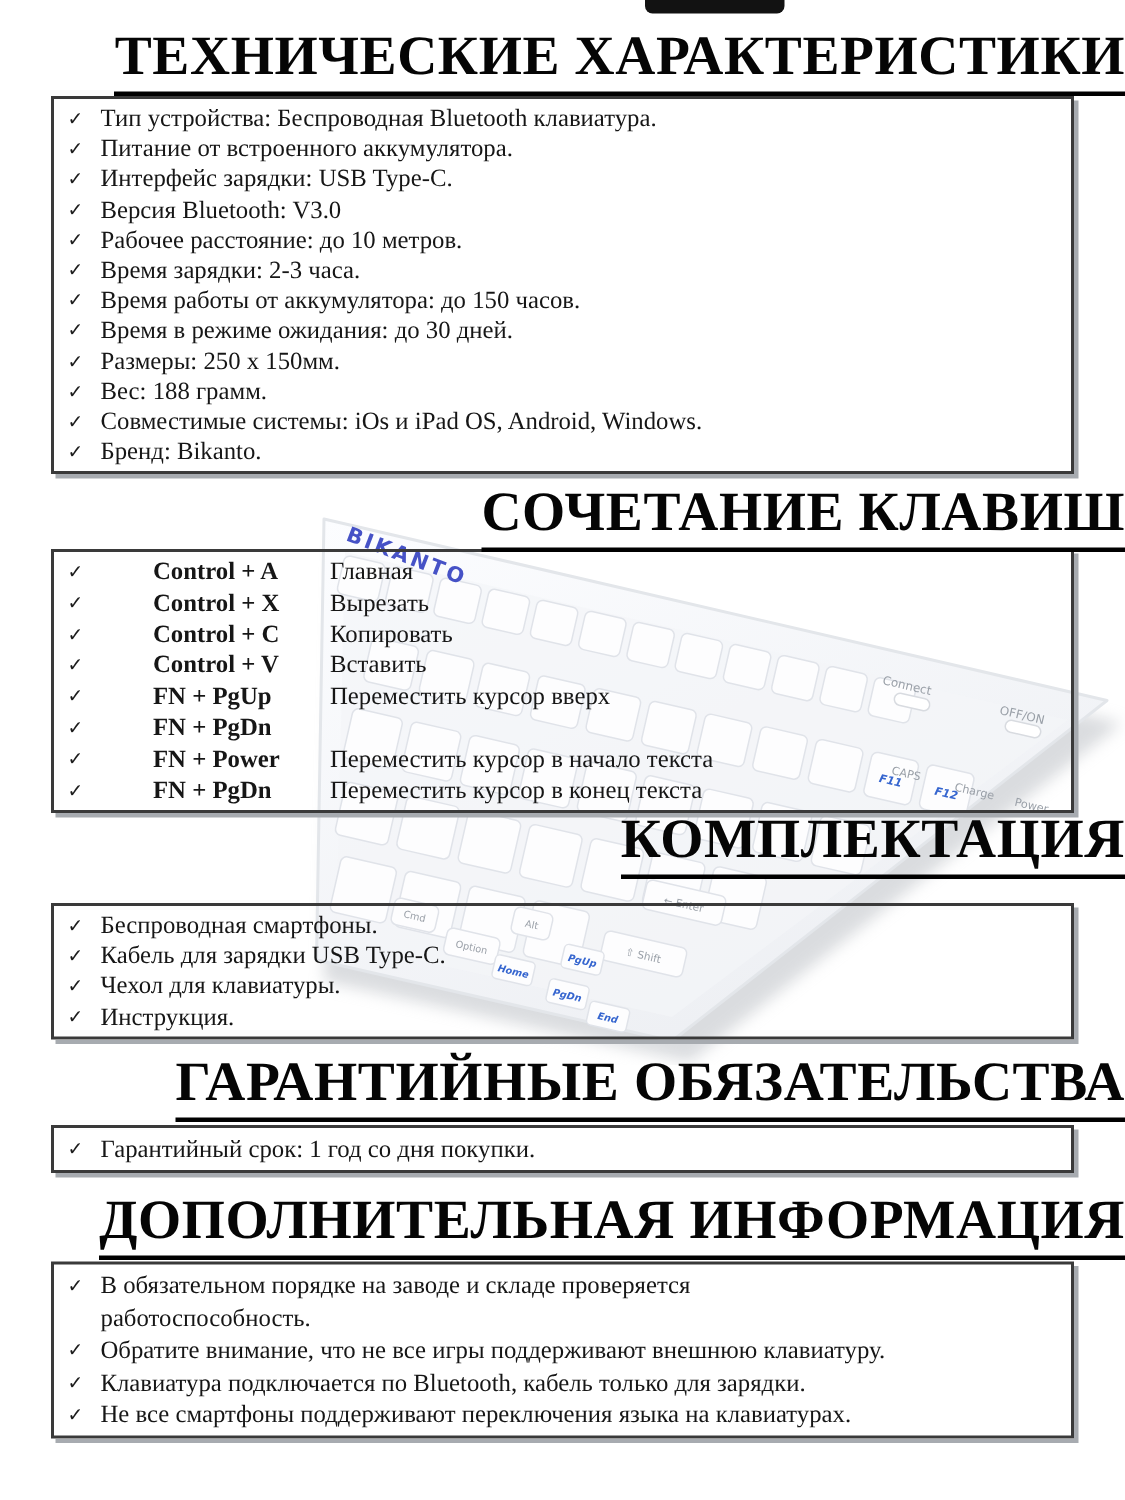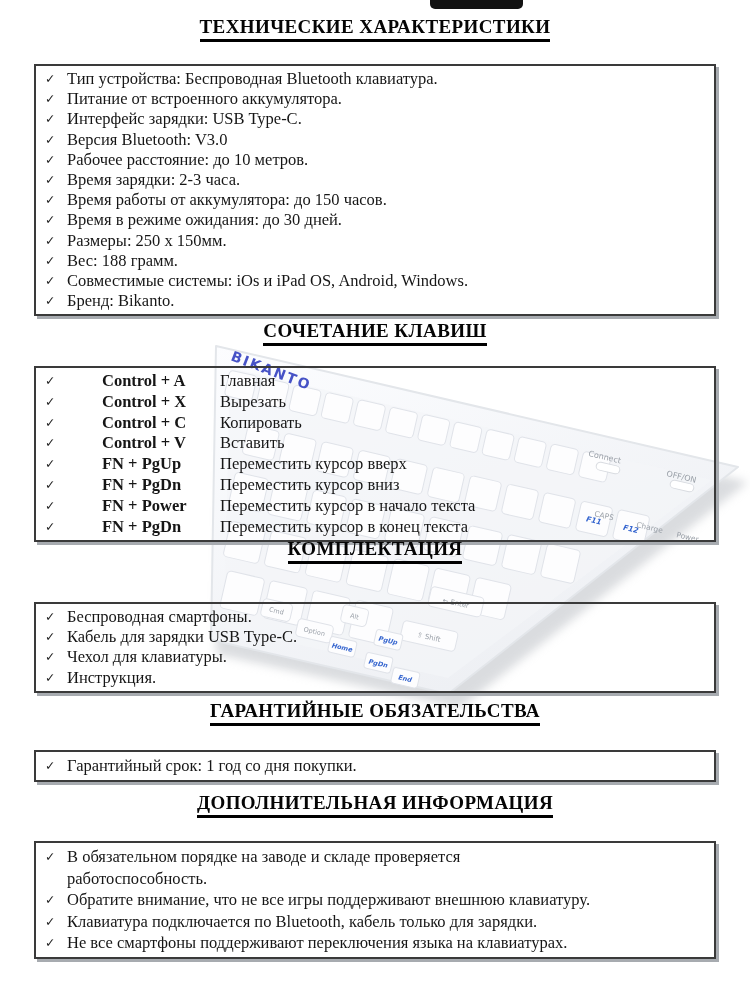--- a/index.html
+++ b/index.html
@@ -1,22 +1,22 @@
 <!DOCTYPE html>
 <html><head>
 <meta charset="utf-8">
 <style>
   html,body{margin:0;padding:0;background:#fff;}
   .page{position:relative;width:750px;height:1000px;background:#ffffff;overflow:hidden;
         font-family:"Liberation Serif",serif;color:#141414;}
   .notch{position:absolute;left:430px;top:0;width:93px;height:9px;background:#121212;
          border-radius:0 0 5px 5px;z-index:6;}
   
-  .sect{position:absolute;left:0;width:750px;text-align:center;margin:0;
-        font-weight:700;font-size:19px;letter-spacing:.4px;color:#050505;z-index:3;}
+  .sect{position:absolute;left:0;width:750px;text-align:right;margin:0;
+        font-weight:700;font-size:37px;letter-spacing:.4px;color:#050505;z-index:3;}
   .sect .u{display:inline-block;border-bottom:3px solid #000;padding-bottom:1px;line-height:1.16;}
   
   .box{position:absolute;left:34px;width:682px;box-sizing:border-box;background:transparent;
        border:2px solid #3a3a3a;box-shadow:3px 3px 0 #a7abb0;padding:3px 2px;z-index:2;}
   .box ul{list-style:none;margin:0;padding:0;}
   .box li{display:flex;align-items:flex-start;font-size:16.5px;line-height:20.2px;color:#161616;}
   .chk{flex:0 0 22px;margin-left:7px;font-family:"DejaVu Sans",sans-serif;
        font-size:12.5px;line-height:20.2px;color:#1c1c1c;}
   .txt{flex:1;padding-right:4px;}
   
@@ -242,21 +242,20 @@
           <span class="act">Вставить</span>
         </li>
       <li>
           <span class="chk">✓</span>
           <span class="keys">FN + PgUp</span>
           <span class="act">Переместить курсор вверх</span>
         </li>
       <li>
           <span class="chk">✓</span>
           <span class="keys">FN + PgDn</span>
-          <span class="act">Переместить курсор вниз</span>
         </li>
       <li>
           <span class="chk">✓</span>
           <span class="keys">FN + Power</span>
           <span class="act">Переместить курсор в начало текста</span>
         </li>
       <li>
           <span class="chk">✓</span>
           <span class="keys">FN + PgDn</span>
           <span class="act">Переместить курсор в конец текста</span>

